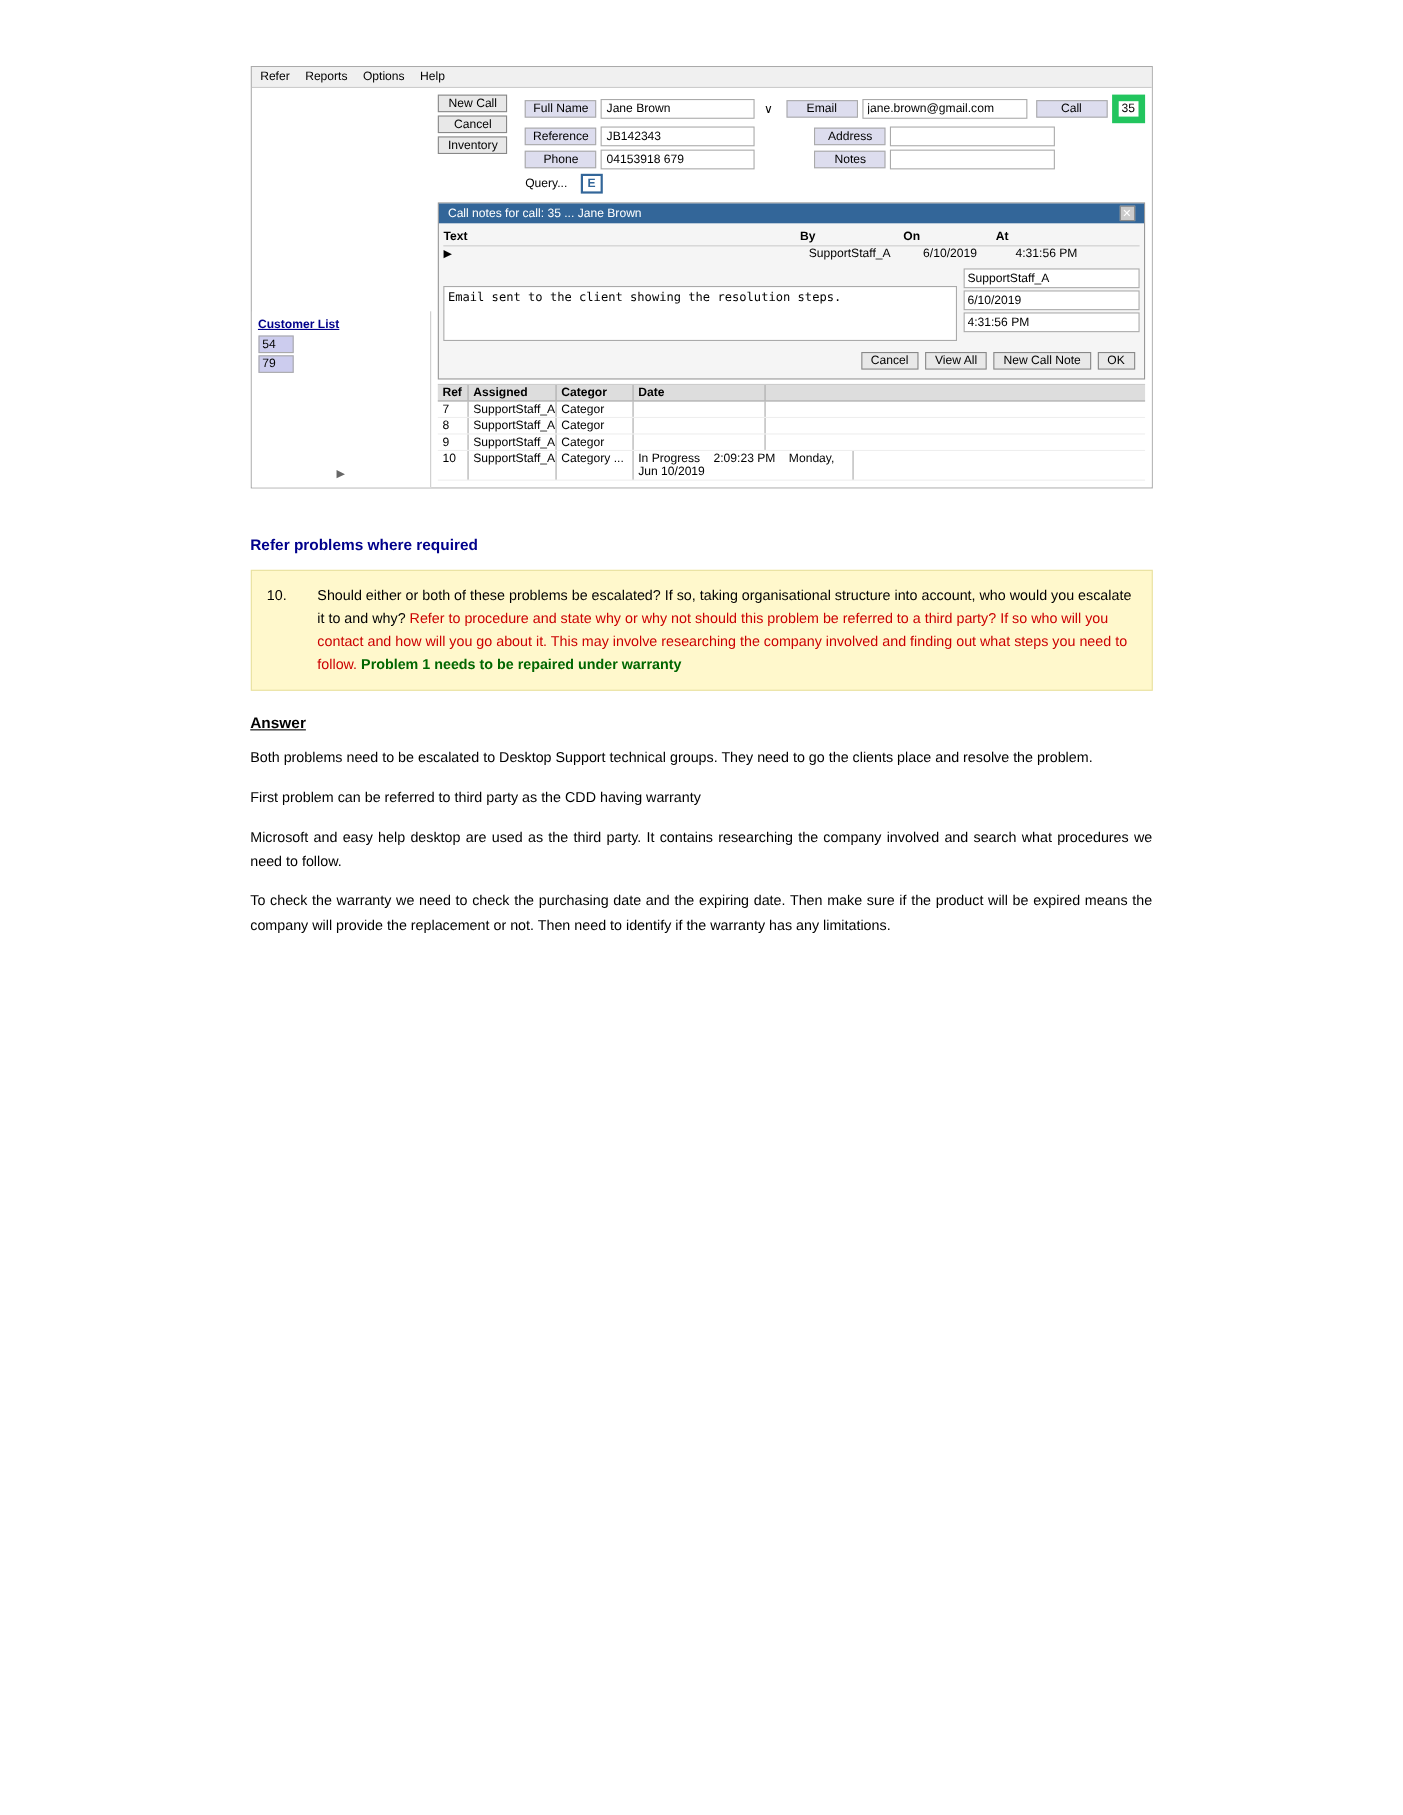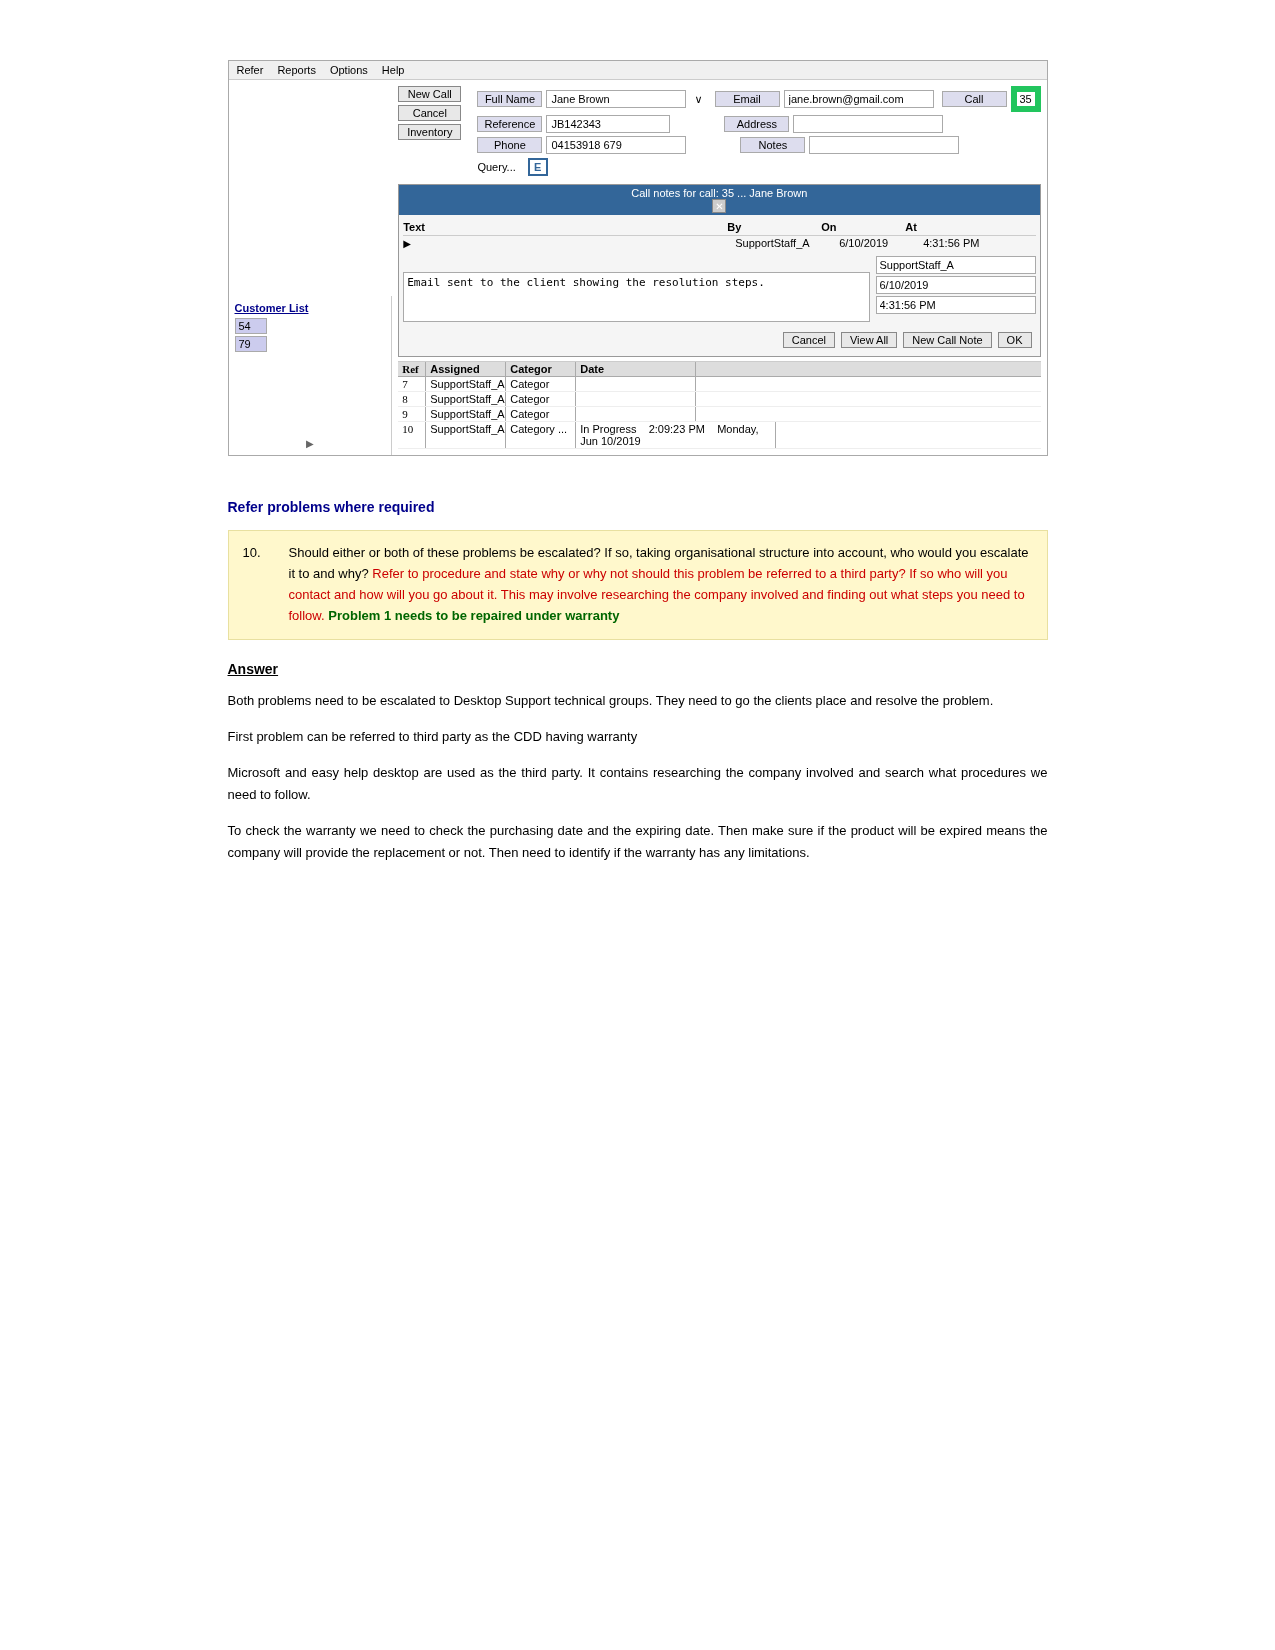--- a/index.html
+++ b/index.html
@@ -114,21 +114,20 @@
       position: relative;
     }
     .modal-header {
       background: #336699;
       color: #fff;
       font-size: 11px;
       padding: 2px 8px;
       display: flex;
       justify-content: space-between;
       align-items: center;
-      flex-direction: column;
     }
     .modal-close {
       background: #ccc;
       border: 1px solid #888;
       width: 14px;
       height: 14px;
       font-size: 10px;
       display: flex;
       align-items: center;
       justify-content: center;
@@ -210,21 +209,21 @@
     }
     .bottom-table-header span, .bottom-table-row span {
       border-right: 1px solid #aaa;
       padding: 1px 4px;
       font-size: 11px;
     }
     .bottom-table-row {
       display: flex;
       border-bottom: 1px solid #eee;
     }
-    .col-ref { width: 28px; font-family: Liberation Serif, serif; }
+    .col-ref { width: 28px; }
     .col-assigned { width: 80px; }
     .col-category { width: 70px; }
     .col-date { width: 120px; }
     .inventory-row {
       display: flex;
       align-items: center;
       margin-top: 4px;
       margin-bottom: 2px;
     }
     .e-box {
@@ -325,21 +324,21 @@
             <input type="text" class="form-input" style="width: 140px;" value="Jane Brown">
             <span style="font-size:11px; margin-left:4px;">∨</span>
             <span class="form-label" style="margin-left:8px;">Email</span>
             <input type="text" class="form-input" style="width: 150px;" value="jane.brown@gmail.com">
             <span class="form-label" style="margin-left:4px;">Call</span>
             <input type="text" class="call-num" value="35" style="">
           </div>
 
           <div class="form-row">
             <span class="form-label">Reference</span>
-            <input type="text" class="form-input" style="width: 124px;" value="JB142343">
+            <input type="text" class="form-input" style="width: 140px;" value="JB142343">
             <span class="form-label" style="margin-left:50px;">Address</span>
             <input type="text" class="form-input" style="width: 150px;" value="">
           </div>
 
           <div class="form-row">
             <span class="form-label">Phone</span>
             <input type="text" class="form-input" style="width: 140px;" value="04153918 679">
             <span class="form-label" style="margin-left:50px;">Notes</span>
             <input type="text" class="form-input" style="width: 150px;" value="">
           </div>

